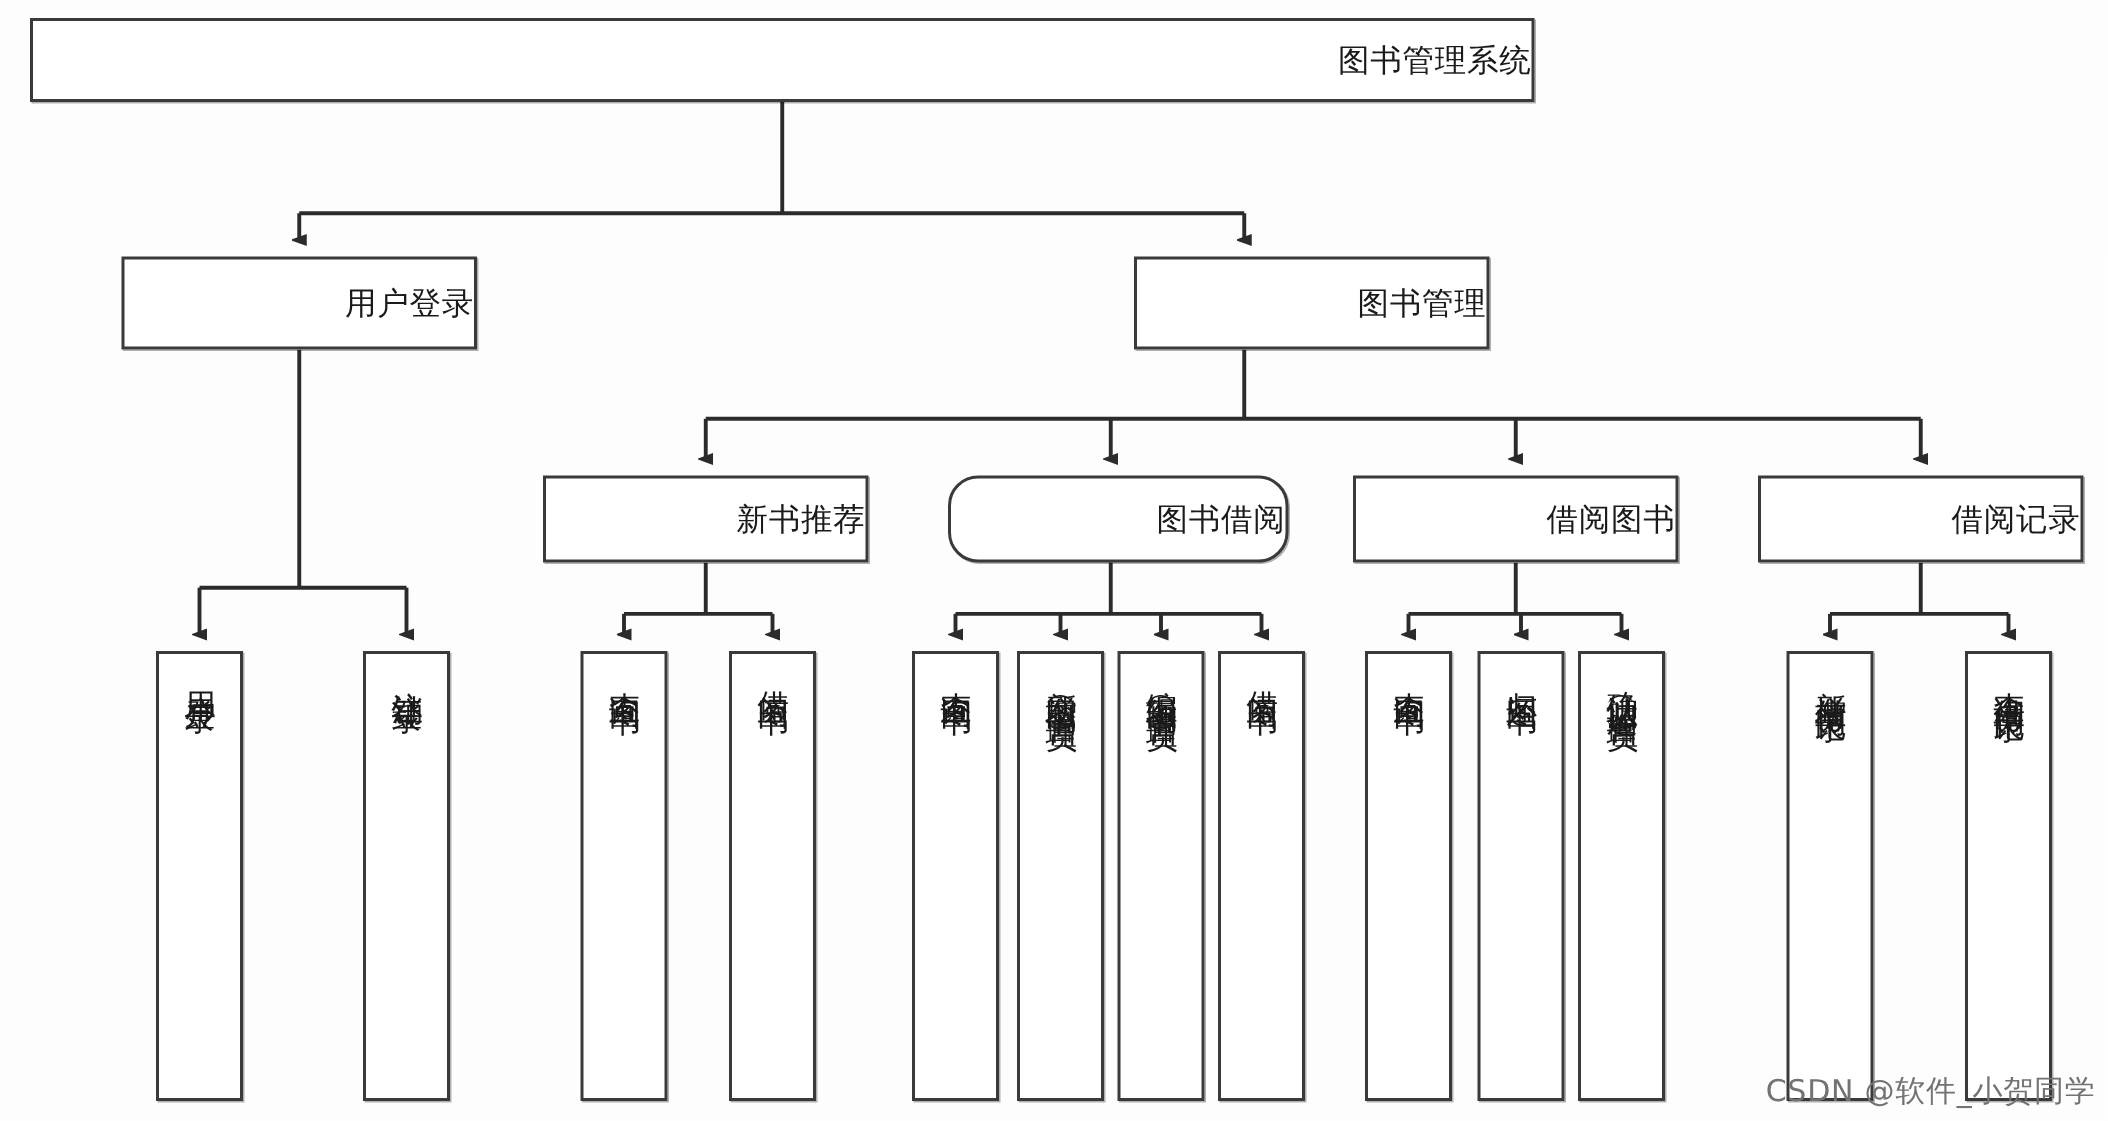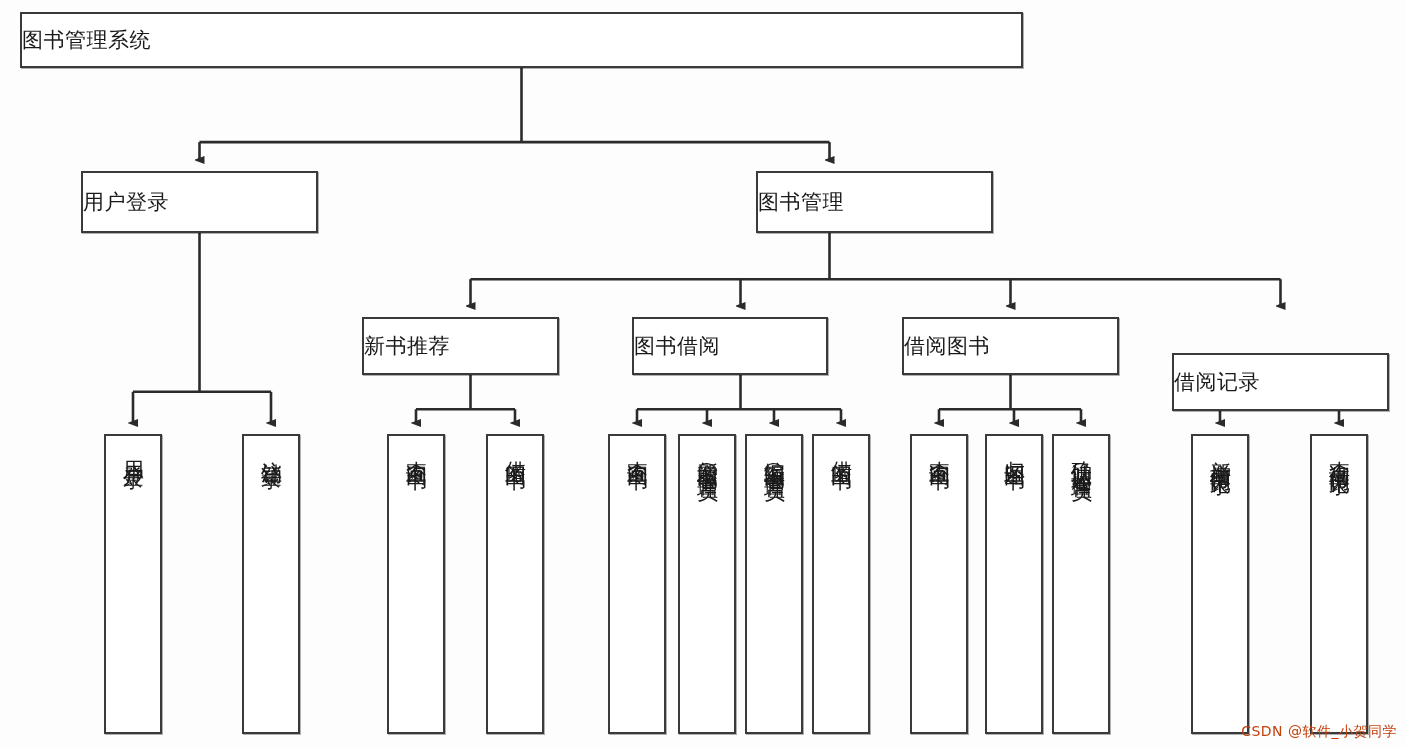--- a/index.html
+++ b/index.html
@@ -29,21 +29,21 @@
     pointer-events: none;
   }
   .node {
     position: absolute;
     box-sizing: border-box;
     background: #ffffff;
     border: 2px solid #3a3a3a;
     box-shadow: 1px 1px 0 rgba(0,0,0,0.30);
     display: flex;
     align-items: center;
-    justify-content: flex-start;
+    justify-content: flex-end;
     z-index: 2;
   }
   .node-label {
     color: #1a1a1a;
     line-height: 1.25;
     text-align: center;
     white-space: pre-wrap;
   }
   .node.h .node-label {
     font-size: 21px;
@@ -58,22 +58,22 @@
     writing-mode: vertical-rl;
     text-orientation: upright;
     font-size: 21px;
     letter-spacing: 3px;
     line-height: 1;
   }
   #watermark {
     position: absolute;
     right: 8px;
     bottom: 6px;
-    font-size: 14px;
-    color: #c2410c;
+    font-size: 20px;
+    color: #737373;
     z-index: 5;
     white-space: nowrap;
     letter-spacing: 0.5px;
   }
 </style>
 </head>
 <body>
 
 <div id="diagram-root">
 
@@ -123,30 +123,30 @@
   <div id="nodes-layer">
       <div class="node h" style="left: 20px; top: 12px; width: 1003px; height: 56px;">
         <span class="node-label">图书管理系统</span>
       </div>
       <div class="node h" style="left: 81px; top: 171px; width: 237px; height: 62px;">
         <span class="node-label">用户登录</span>
       </div>
       <div class="node h" style="left: 711px; top: 171px; width: 237px; height: 62px; margin-left: 45px;">
         <span class="node-label">图书管理</span>
       </div>
-      <div class="node h" style="left: 362px; top: 317px; width: 197px; height: 58px;">
+      <div class="node h" style="left: 362px; top: 317px; width: 217px; height: 58px;">
         <span class="node-label">新书推荐</span>
       </div>
-      <div class="node h" style="left: 632px; top: 317px; width: 196px; height: 58px;">
+      <div class="node h" style="left: 632px; top: 317px; width: 227px; height: 58px; border-radius: 20px;">
         <span class="node-label">图书借阅</span>
       </div>
       <div class="node h" style="left: 902px; top: 317px; width: 217px; height: 58px;">
         <span class="node-label">借阅图书</span>
       </div>
-      <div class="node h" style="left: 1172px; top: 317px; width: 217px; height: 58px; margin-top: 36px;">
+      <div class="node h" style="left: 1172px; top: 317px; width: 217px; height: 58px;">
         <span class="node-label">借阅记录</span>
       </div>
       <div class="node v" style="left: 104px; top: 434px; width: 58px; height: 300px;">
         <span class="node-label">用户登录</span>
       </div>
       <div class="node v" style="left: 242px; top: 434px; width: 58px; height: 300px;">
         <span class="node-label">注销登录</span>
       </div>
       <div class="node v" style="left: 387px; top: 434px; width: 58px; height: 300px;">
         <span class="node-label">查询图书</span>

